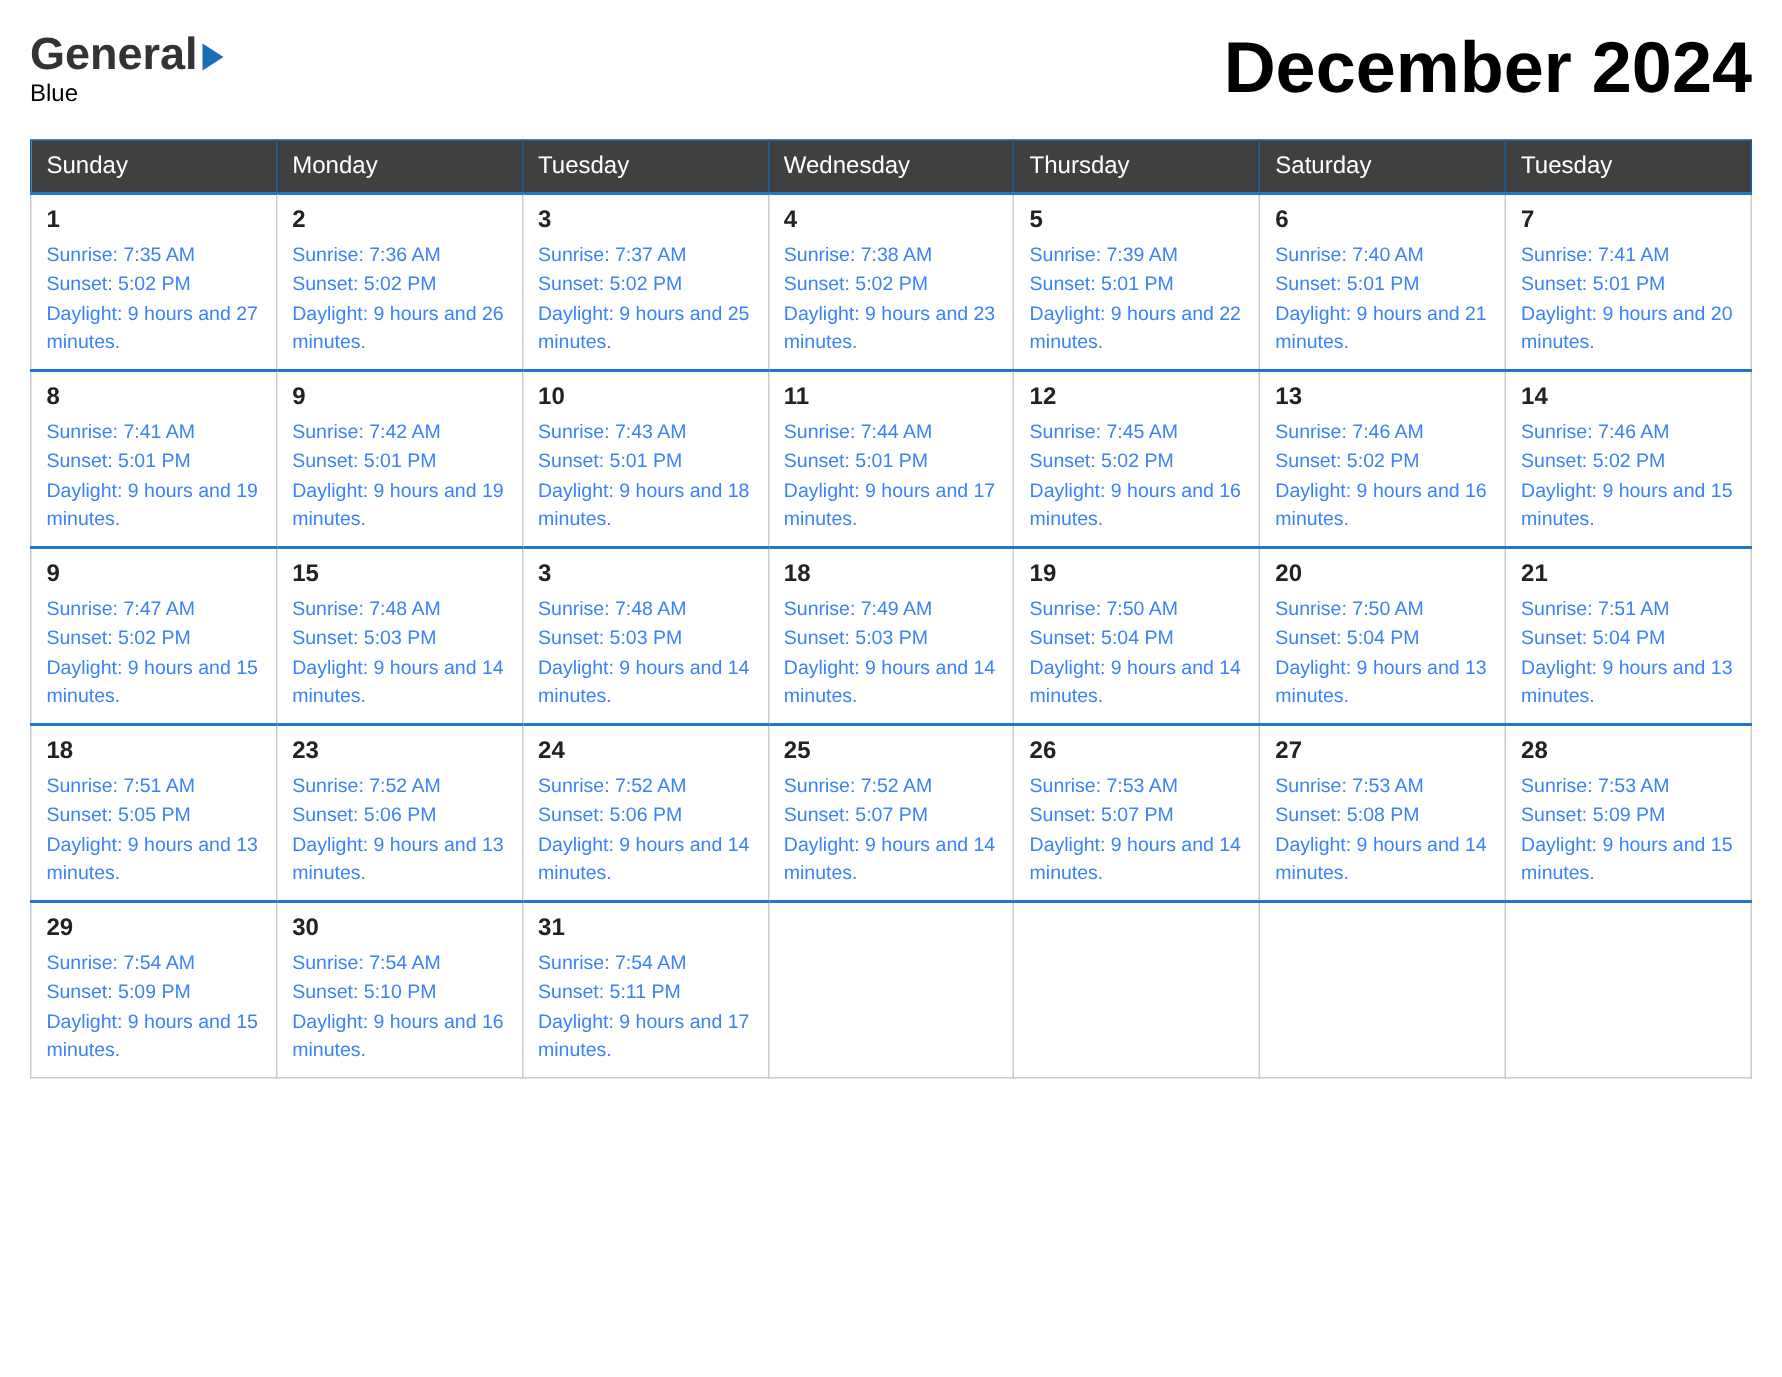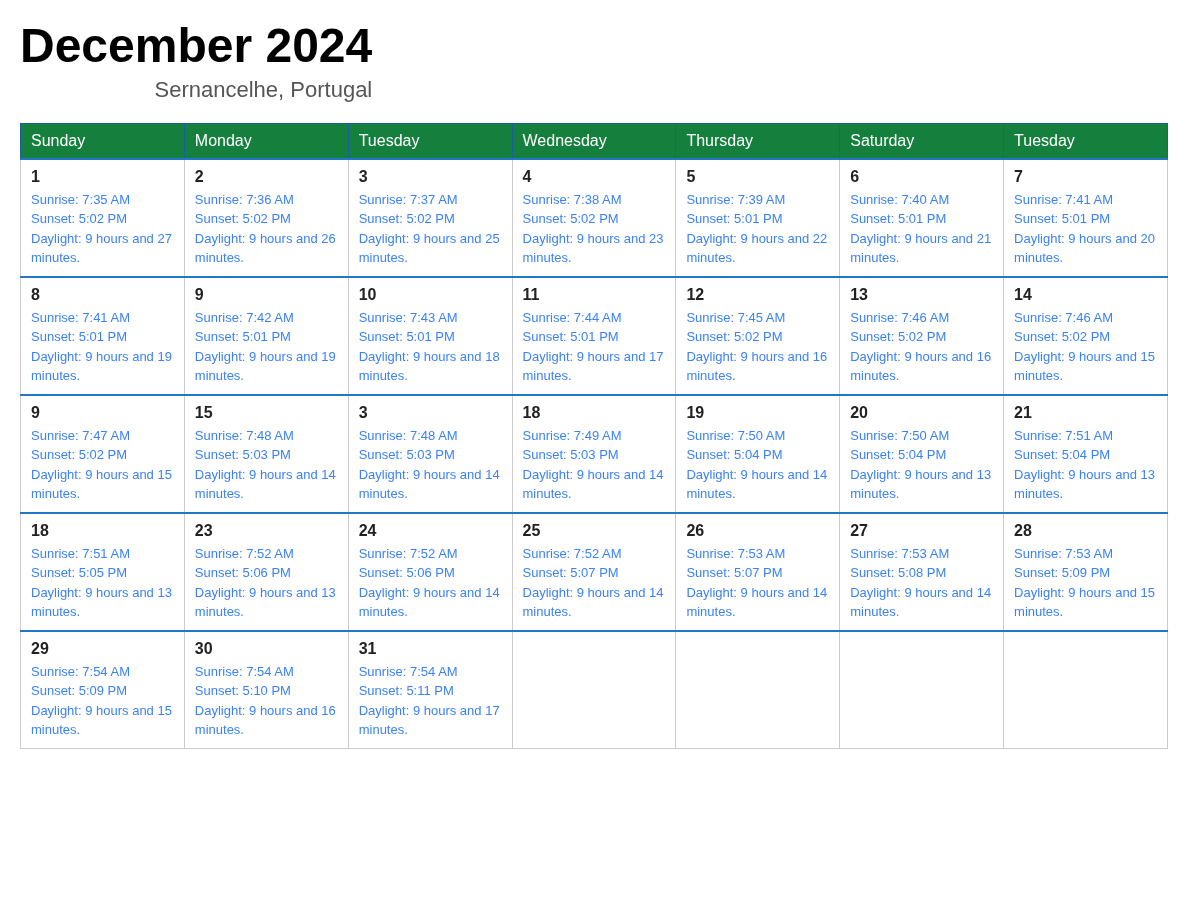--- a/index.html
+++ b/index.html
@@ -28,21 +28,21 @@
     .location {
       font-size: 22px;
       color: #555;
       margin-top: 4px;
     }
     .calendar {
       width: 100%;
       border-collapse: collapse;
     }
     .calendar th {
-      background-color: #15803d;
+      background-color: #404040;
       color: #fff;
       padding: 8px 10px;
       font-size: 16px;
       font-weight: normal;
       text-align: left;
       border: 1px solid #1a5fa0;
     }
     .calendar td {
       vertical-align: top;
       padding: 8px 10px;
@@ -91,23 +91,31 @@
       border-bottom: 9px solid transparent;
       border-left: 14px solid #1a6eb5;
       margin-left: 3px;
       margin-top: 2px;
     }
   </style>
 </head>
 <body>
 
 <div class="header">
+  <div class="logo-wrapper">
+    <div class="logo-line1">
+      <span class="general-text">General</span>
+      <span class="arrow-right"></span>
+    </div>
+    <div>
+      <span class="blue-text">Blue</span>
+    </div>
+  </div>
   <div class="title-block">
     <div class="month-title">December 2024</div>
-    <div class="location">Sernancelhe, Portugal</div>
   </div>
 </div>
 
 <table class="calendar">
   <thead>
     <tr>
     <th>Sunday</th>
         <th>Monday</th>
         <th>Tuesday</th>
         <th>Wednesday</th>

